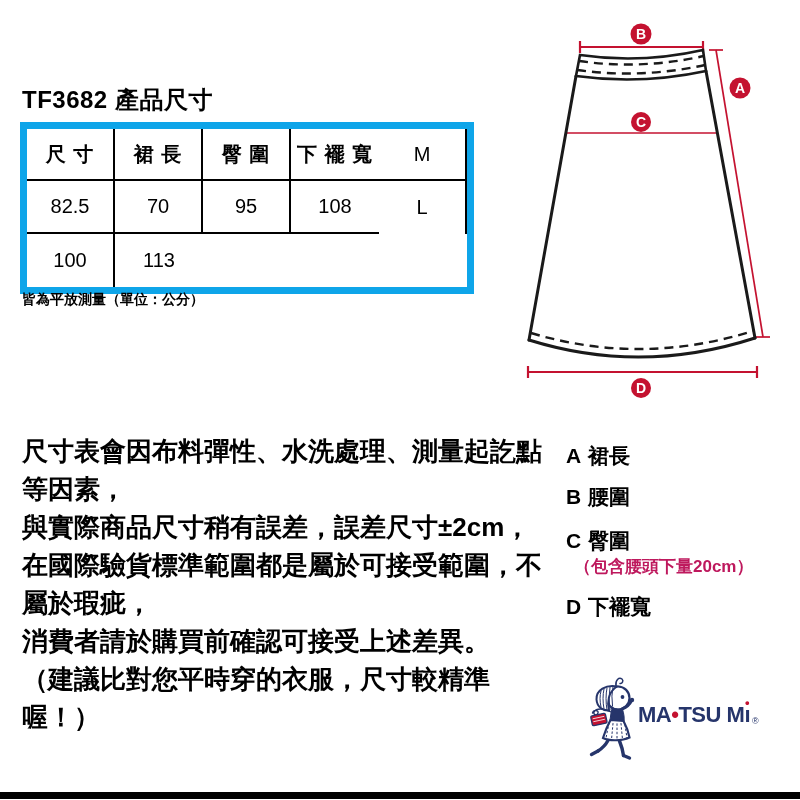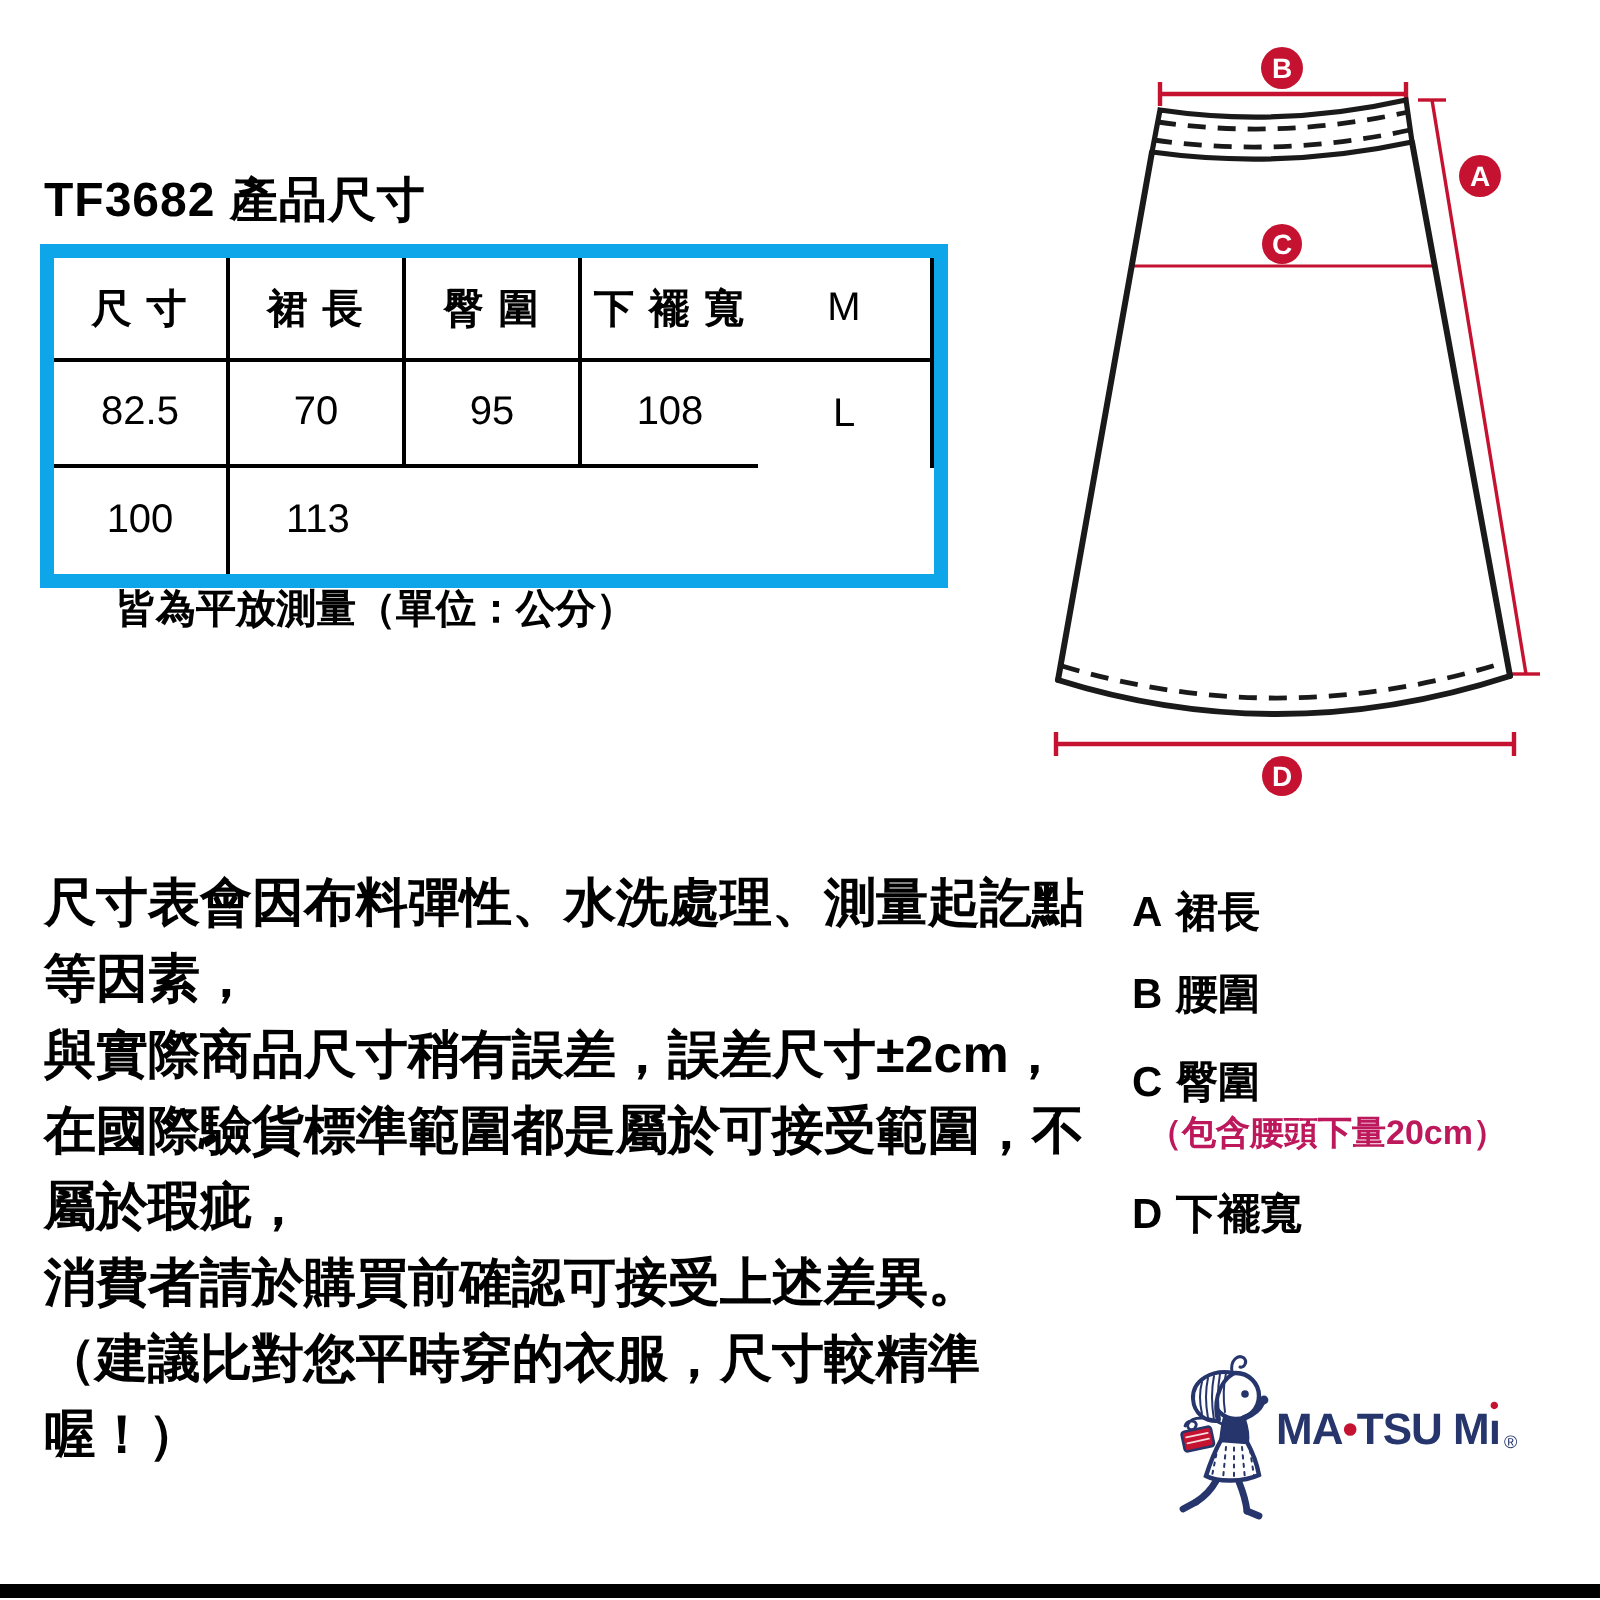--- a/index.html
+++ b/index.html
@@ -23,21 +23,21 @@
     display:flex;align-items:center;justify-content:center;
     border-right:2px solid #000;border-bottom:2px solid #000;
     font-size:20px;color:#000;background:#fff;
   }
   .size-table .cell.col-last{border-right:none;}
   .size-table .cell.row-last{border-bottom:none;}
   .size-table .cell.head{font-weight:600;letter-spacing:1px;}
   
   .measure-note{
     position:absolute;left:22px;top:291px;
-    font-size:20px;font-weight:600;color:#000;margin-left:36px;
+    font-size:14px;font-weight:600;color:#000;
   }
   
   .skirt-svg{position:absolute;left:500px;top:10px;}
   
   .disclaimer{
     position:absolute;left:22px;top:432px;width:545px;
     font-size:26px;font-weight:600;line-height:38px;color:#000;
   }
   
   .legend{position:absolute;left:566px;top:432px;width:230px;height:200px;}

